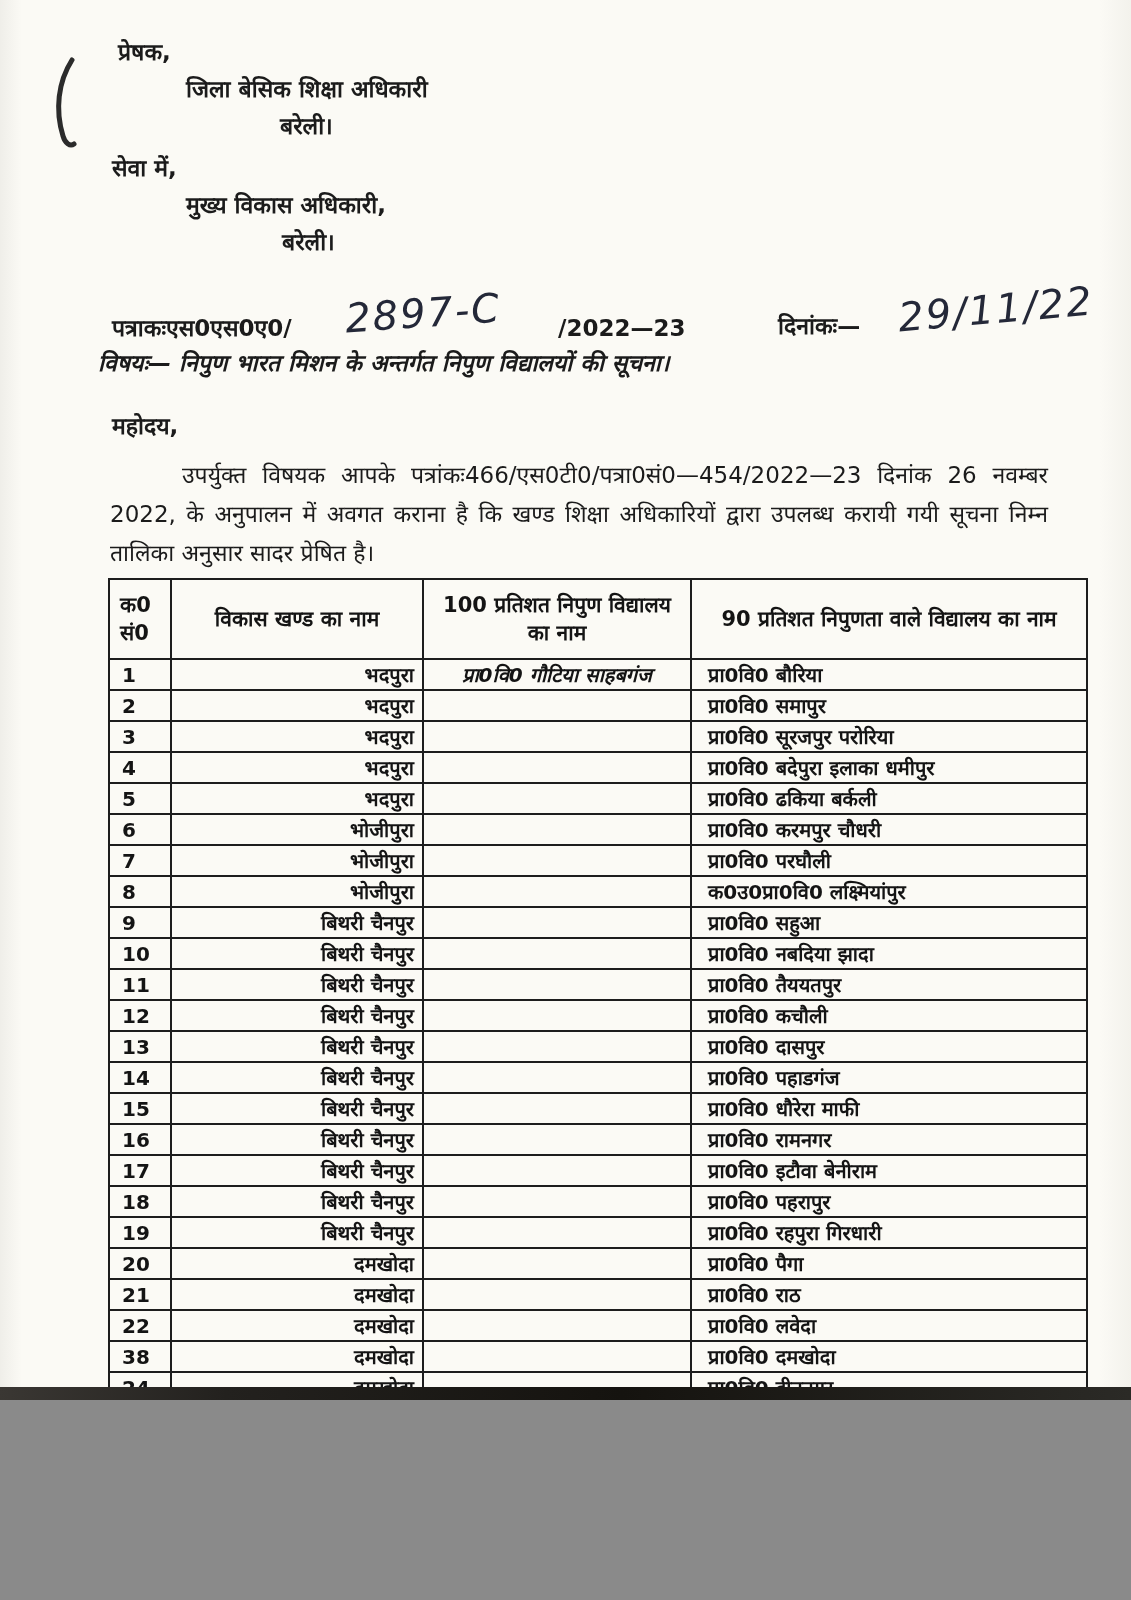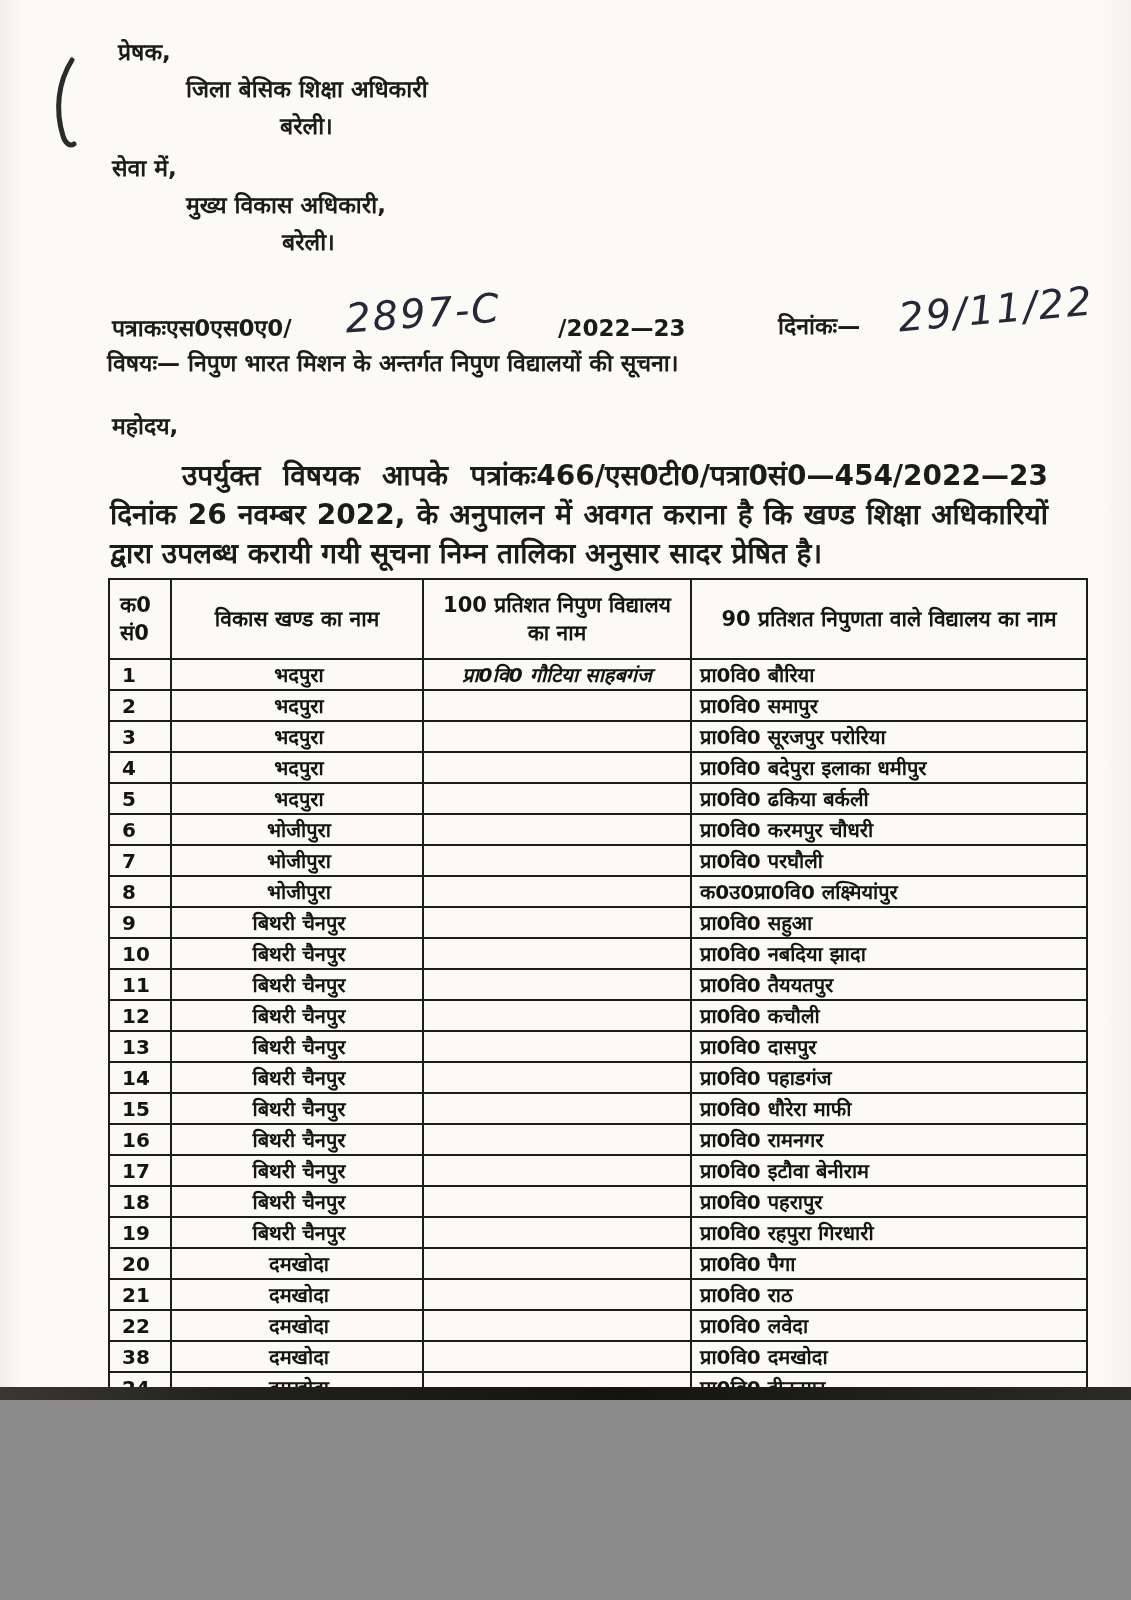--- a/index.html
+++ b/index.html
@@ -17,21 +17,21 @@
   .line { font-size:23px; font-weight:bold; line-height:37px; white-space:nowrap; }
   .hw {
     font-style:italic;
     font-weight:normal;
     color:#242838;
     letter-spacing:2px;
     white-space:nowrap;
   }
   .ref-row span { position:absolute; }
   .body-par {
-    font-size:28px; font-weight:bold; line-height:39px;
+    font-size:23px; font-weight:normal; line-height:39px;
     text-align:justify; text-indent:72px;
     color:#1b1b1b;
   }
   .doc-table {
     position:absolute; top:578px; left:108px;
     border-collapse:collapse; table-layout:fixed;
     width:978px;
     font-weight:bold; font-size:20px; color:#141414;
   }
   .doc-table th, .doc-table td {
@@ -40,23 +40,23 @@
     height:30px;
     overflow:hidden;
     white-space:nowrap;
     vertical-align:middle;
   }
   .doc-table th {
     font-size:21px; text-align:center; height:80px; white-space:normal; line-height:28px;
   }
   .doc-table th.h0 { text-align:left; padding-left:10px;margin-top:32px; }
   .doc-table td.c0 { text-align:left; padding-left:12px; }
-  .doc-table td.c1 { text-align:center; padding-left:12px; }
+  .doc-table td.c1 { text-align:right; padding-left:12px; }
   .doc-table td.c2 { text-align:center;font-style:italic; }
-  .doc-table td.c3 { text-align:left; padding-left:8px; }
+  .doc-table td.c3 { text-align:left; padding-left:16px; }
   .bottom-strip {
     position:absolute; left:0; bottom:0; width:1131px; height:13px;
     background:linear-gradient(90deg,#3a3733 0%,#23211e 20%,#15130f 55%,#2b2a26 100%);
   }
   svg { display:block; }
 </style>
 </head>
 <body>
 
 <div class="page">
@@ -78,21 +78,21 @@
   </div>
 
   <div class="abs ref-row" style="left:0; top:300px; width:1131px; height:60px;">
     <span class="line" style="left:112px; top:10px;">पत्राकःएस0एस0ए0/</span>
     <span class="hw" style="left:345px; top:-10px; font-size:40px; transform:rotate(-4deg);">2897-C</span>
     <span class="line" style="left:558px; top:10px;">/2022—23</span>
     <span class="line" style="left:778px; top:8px;">दिनांकः—</span>
     <span class="hw" style="left:898px; top:-14px; font-size:40px; transform:rotate(-5deg);">29/11/22</span>
   </div>
 
-  <div class="abs line" style="left:107px; top:345px;">विषयः— निपुण भारत मिशन के अन्तर्गत निपुण विद्यालयों की सूचना।</div>
+  <div class="abs line" style="left:98px; top:345px;font-style:italic;">विषयः— निपुण भारत मिशन के अन्तर्गत निपुण विद्यालयों की सूचना।</div>
 
   <div class="abs line" style="left:112px; top:408px;">महोदय,</div>
 
   <p class="abs body-par" style="left:110px; top:456px; width:938px;">उपर्युक्त विषयक आपके पत्रांकः466/एस0टी0/पत्रा0सं0—454/2022—23 दिनांक 26 नवम्बर 2022, के अनुपालन में अवगत कराना है कि खण्ड शिक्षा अधिकारियों द्वारा उपलब्ध करायी गयी सूचना निम्न तालिका अनुसार सादर प्रेषित है।</p>
 
   <table class="doc-table">
     <colgroup>
       <col style="width:62px;">
       <col style="width:252px;">
       <col style="width:268px;">

